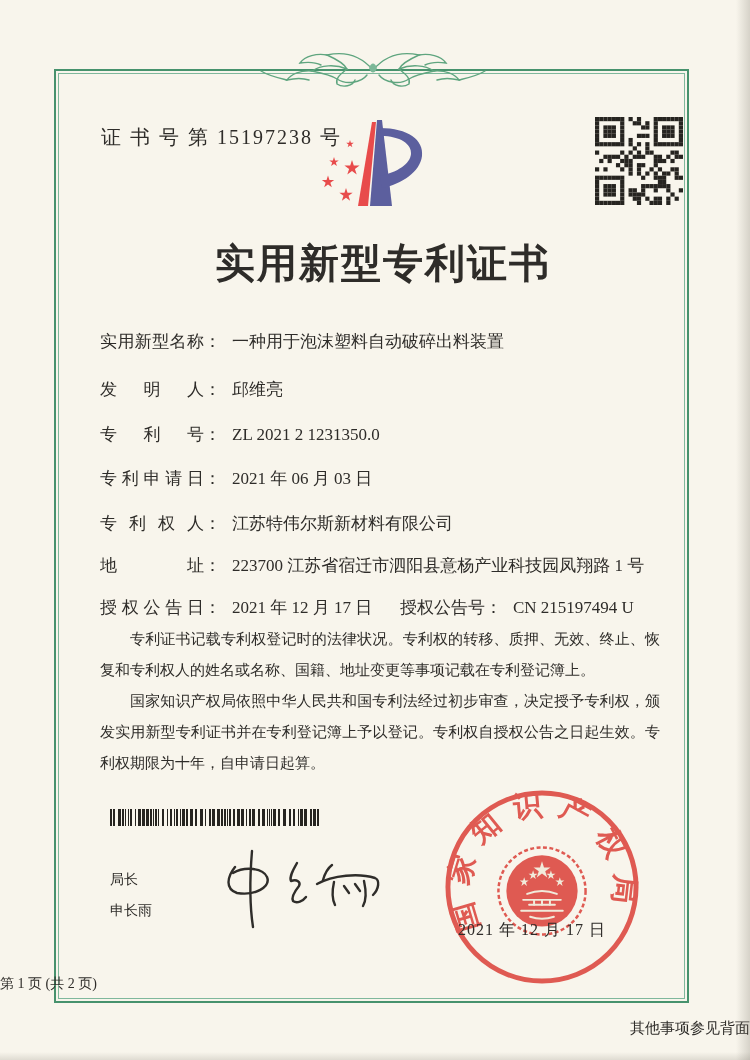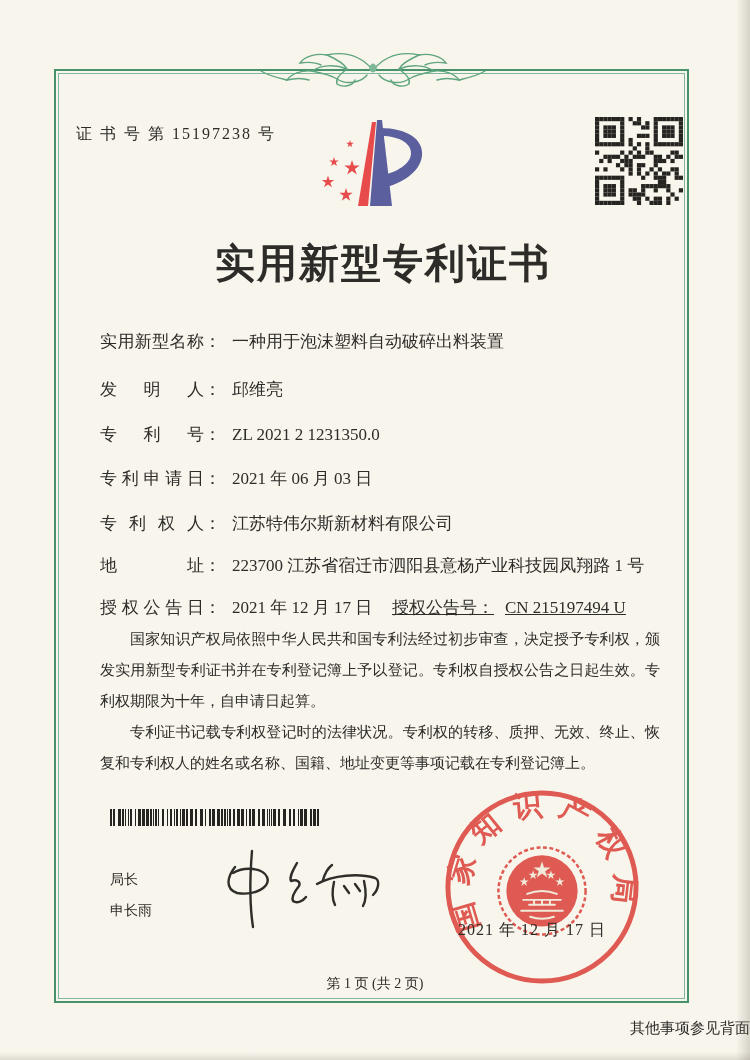--- a/index.html
+++ b/index.html
@@ -13,48 +13,48 @@
   .frame-outer{
     position:absolute;left:54px;top:69px;width:631px;height:930px;
     border:2.5px solid #47926d;
   }
   .frame-inner{
     position:absolute;left:2px;top:2px;right:2px;bottom:2px;
     border:1px solid #7fb89c;
   }
   .flourish{position:absolute;left:253px;top:44px;width:240px;height:50px;}
   .cert-no{
-    position:absolute;left:76px;top:124px;
-    font-size:16px;letter-spacing:2px;white-space:pre;
+    position:absolute;left:101px;top:124px;
+    font-size:20px;letter-spacing:2px;white-space:pre;
   }
   .logo{position:absolute;left:316px;top:106px;width:120px;height:110px;}
   .qr{position:absolute;left:595px;top:117px;width:88px;height:88px;}
   .title{
     position:absolute;left:0;top:228px;width:750px;margin:8px;
     text-align:center;font-size:40px;font-weight:bold;letter-spacing:2px;
   }
   .frow{position:absolute;left:100px;width:560px;font-size:17px;white-space:nowrap;}
   .flabel{
     display:inline-block;width:104px;vertical-align:bottom;
     text-align:justify;text-align-last:justify;
   }
   .fvalue{margin-left:11px;}
-  .fcol2{position:absolute;left:292px;top:0;text-decoration:underline;}
+  .fcol2{position:absolute;left:300px;top:0;}
   .bodytext{
     position:absolute;left:100px;top:624px;width:560px;
     font-size:15px;line-height:31px;text-align:justify;
   }
   .bodytext p{margin:0;text-indent:2em;}
   .barcode{position:absolute;left:110px;top:809px;width:212px;height:17px;}
   .officer{position:absolute;left:110px;top:864px;font-size:14px;line-height:31px;}
   .signature{position:absolute;left:213px;top:833px;width:205px;height:103px;}
   .seal{position:absolute;left:443px;top:788px;width:198px;height:198px;
     mix-blend-mode:multiply;opacity:.92;}
   .seal-date{position:absolute;left:458px;top:920px;font-size:16px;letter-spacing:1px;white-space:pre;}
-  .page-info{position:absolute;left:0;top:975px;width:750px;text-align:center;font-size:14px;}
+  .page-info{position:absolute;left:0;top:975px;width:750px;font-size:14px;}
   .back-note{position:absolute;left:0;top:1019px;width:750px;text-align:right;font-size:15px;}
   .scan-edge-right{position:absolute;right:0;top:0;width:14px;height:1060px;
     background:linear-gradient(to right,rgba(92,86,74,0),rgba(92,86,74,.22));}
   .scan-edge-bottom{position:absolute;left:0;bottom:0;width:750px;height:8px;
     background:linear-gradient(to bottom,rgba(92,86,74,0),rgba(92,86,74,.16));}
 </style>
 </head>
 <body>
 
 <div>
@@ -327,22 +327,22 @@
     <div class="frow" style="top:554px">
       <span class="flabel">地址</span><span>：</span><span class="fvalue">223700 江苏省宿迁市泗阳县意杨产业科技园凤翔路 1 号</span>
     </div>
     <div class="frow" style="top:596px">
       <span class="flabel">授权公告日</span><span>：</span><span class="fvalue">2021 年 12 月 17 日</span>
       <span class="fcol2"><span>授权公告号</span><span>：</span><span class="fvalue">CN 215197494 U</span></span>
     </div>
   </div>
 
   <div class="bodytext">
+    <p>专利证书记载专利权登记时的法律状况。专利权的转移、质押、无效、终止、恢复和专利权人的姓名或名称、国籍、地址变更等事项记载在专利登记簿上。</p>
     <p>国家知识产权局依照中华人民共和国专利法经过初步审查，决定授予专利权，颁发实用新型专利证书并在专利登记簿上予以登记。专利权自授权公告之日起生效。专利权期限为十年，自申请日起算。</p>
-    <p>专利证书记载专利权登记时的法律状况。专利权的转移、质押、无效、终止、恢复和专利权人的姓名或名称、国籍、地址变更等事项记载在专利登记簿上。</p>
   </div>
 
   <svg class="barcode" id="barcode" viewBox="0 0 212 17" preserveAspectRatio="none">
       <rect x="0" y="0" width="2" height="17" fill="#262420"></rect>
       <rect x="3" y="0" width="2" height="17" fill="#262420"></rect>
       <rect x="8" y="0" width="3" height="17" fill="#262420"></rect>
       <rect x="12" y="0" width="2" height="17" fill="#262420"></rect>
       <rect x="15" y="0" width="1" height="17" fill="#262420"></rect>
       <rect x="18" y="0" width="1" height="17" fill="#262420"></rect>
       <rect x="20" y="0" width="2" height="17" fill="#262420"></rect>

